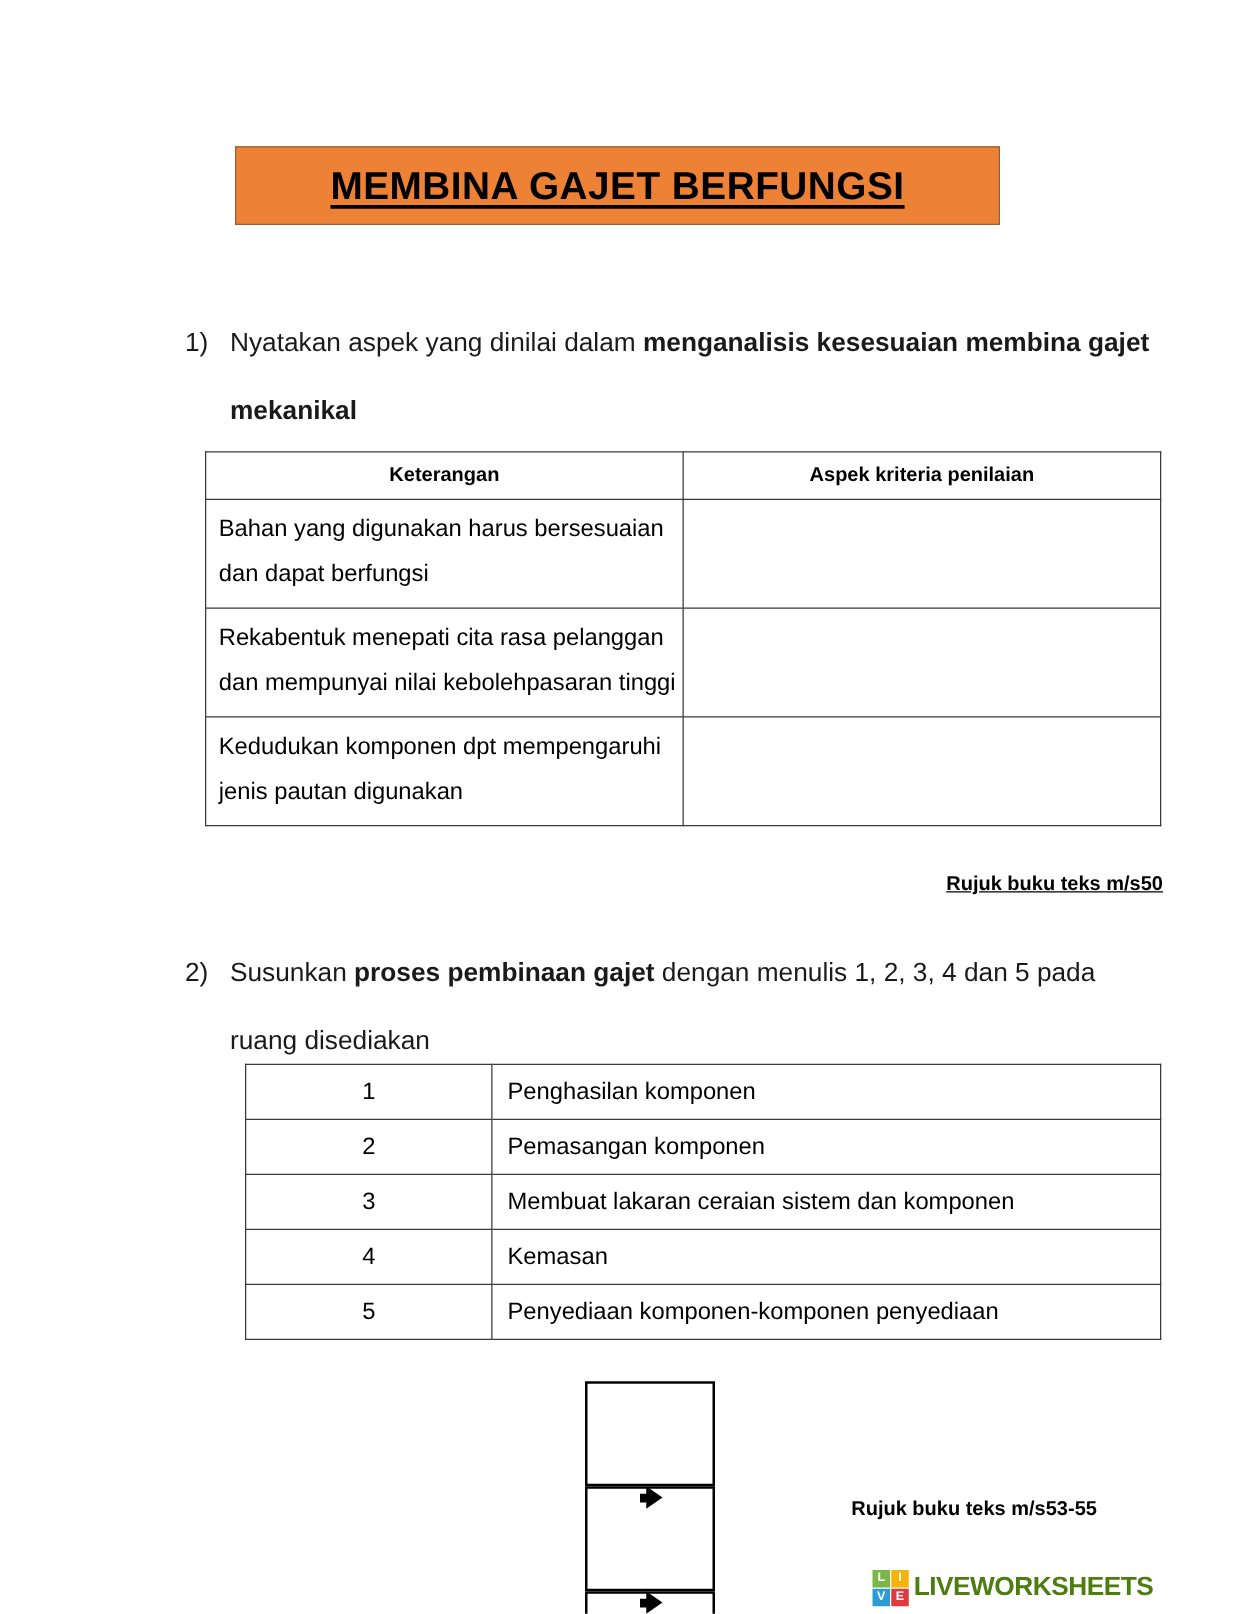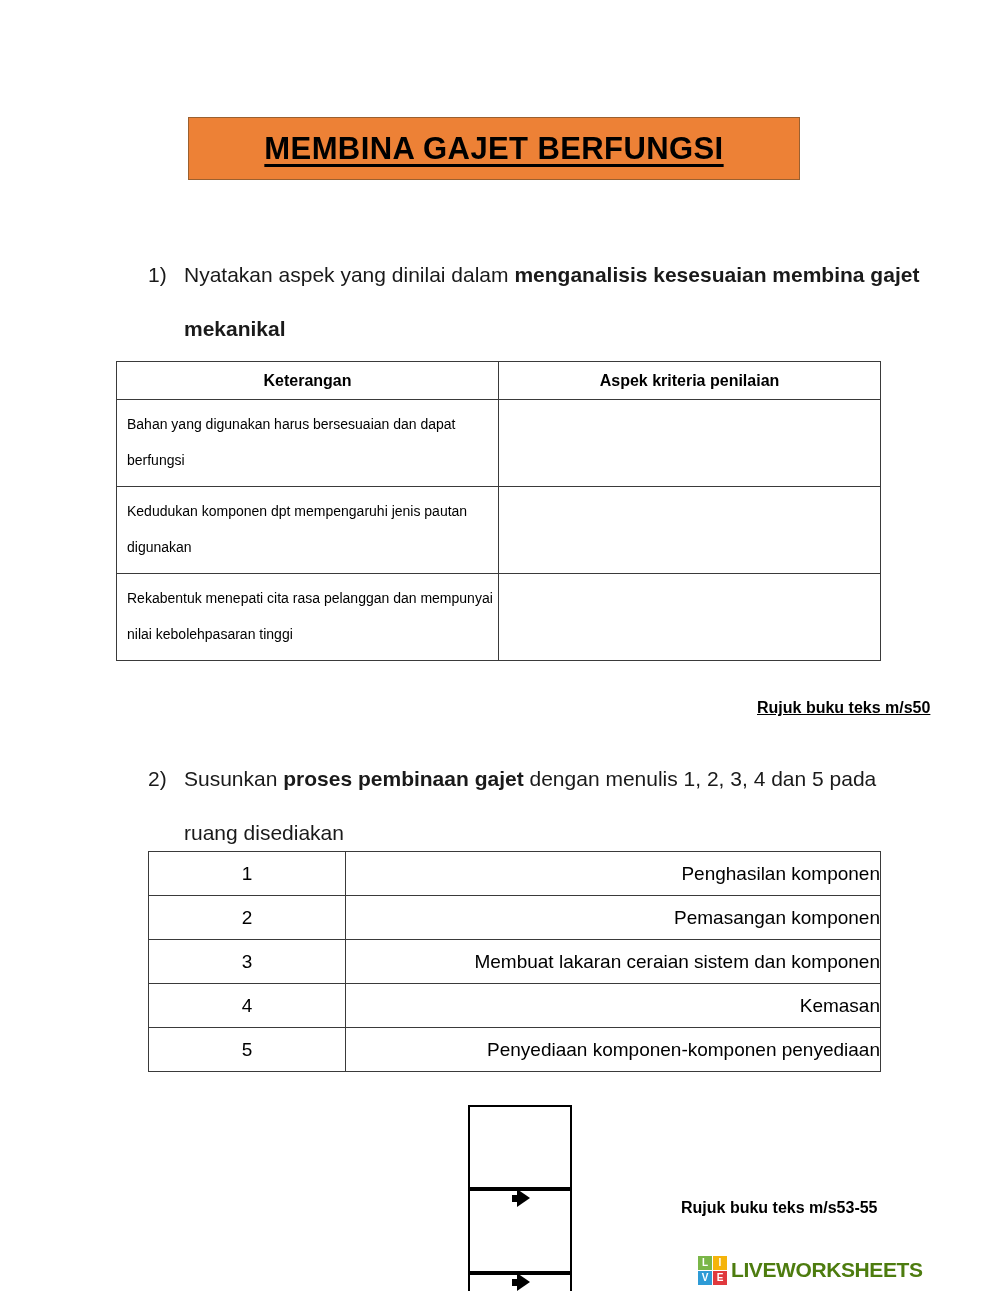--- a/index.html
+++ b/index.html
@@ -67,20 +67,21 @@
   .question b { font-weight: bold; }
 
   #question-1 { left: 148px; top: 248px; width: 780px; }
   #question-2 { left: 148px; top: 752px; width: 780px; }
 
   
   table.wsheet {
     position: absolute;
     border-collapse: collapse;
     table-layout: fixed;
+    margin-left: 48px;
   }
   table.wsheet td, table.wsheet th {
     border: 1px solid #3a3a3a;
     vertical-align: top;
     padding: 0;
   }
 
   
   #table-aspek {
     left: 116px;
@@ -89,21 +90,21 @@
   }
   #table-aspek th {
     text-align: center;
     font-size: 16px;
     font-weight: bold;
     height: 37px;
     vertical-align: middle;
     padding: 0 4px;
   }
   #table-aspek td.keterangan-cell {
-    font-size: 14px;
+    font-size: 19px;
     line-height: 36px;
     padding: 6px 4px 8px 10px;
     height: 72px;
   }
   #table-aspek td.answer-cell {
     height: 72px;
   }
 
   
   #table-proses {
@@ -114,21 +115,20 @@
   #table-proses td {
     height: 43px;
     font-size: 19px;
     vertical-align: middle;
   }
   #table-proses td.num-cell {
     text-align: center;
   }
   #table-proses td.step-cell {
     padding-left: 12px;
-    text-align: right;
   }
 
   
   .ref-note {
     position: absolute;
     font-size: 16px;
     font-weight: bold;
     color: #000;
     white-space: nowrap;
   }
@@ -251,25 +251,25 @@
         <th>Keterangan</th>
         <th>Aspek kriteria penilaian</th>
       </tr>
     </thead>
     <tbody>
       <tr>
         <td class="keterangan-cell">Bahan yang digunakan harus bersesuaian dan dapat berfungsi</td>
         <td class="answer-cell"></td>
       </tr>
       <tr>
+        <td class="keterangan-cell">Rekabentuk menepati cita rasa pelanggan dan mempunyai nilai kebolehpasaran tinggi</td>
+        <td class="answer-cell"></td>
+      </tr>
+      <tr>
         <td class="keterangan-cell">Kedudukan komponen dpt mempengaruhi jenis pautan digunakan</td>
-        <td class="answer-cell"></td>
-      </tr>
-      <tr>
-        <td class="keterangan-cell">Rekabentuk menepati cita rasa pelanggan dan mempunyai nilai kebolehpasaran tinggi</td>
         <td class="answer-cell"></td>
       </tr>
     </tbody>
   </table>
 
   <div class="ref-note" id="ref-note-1">Rujuk buku teks m/s50</div>
 
   <div class="question" id="question-2">
     <span class="qnum">2)</span>
     <span class="qbody"><span>Susunkan </span><b>proses pembinaan gajet</b><span> dengan menulis 1, 2, 3, 4 dan 5 pada ruang disediakan</span></span>

